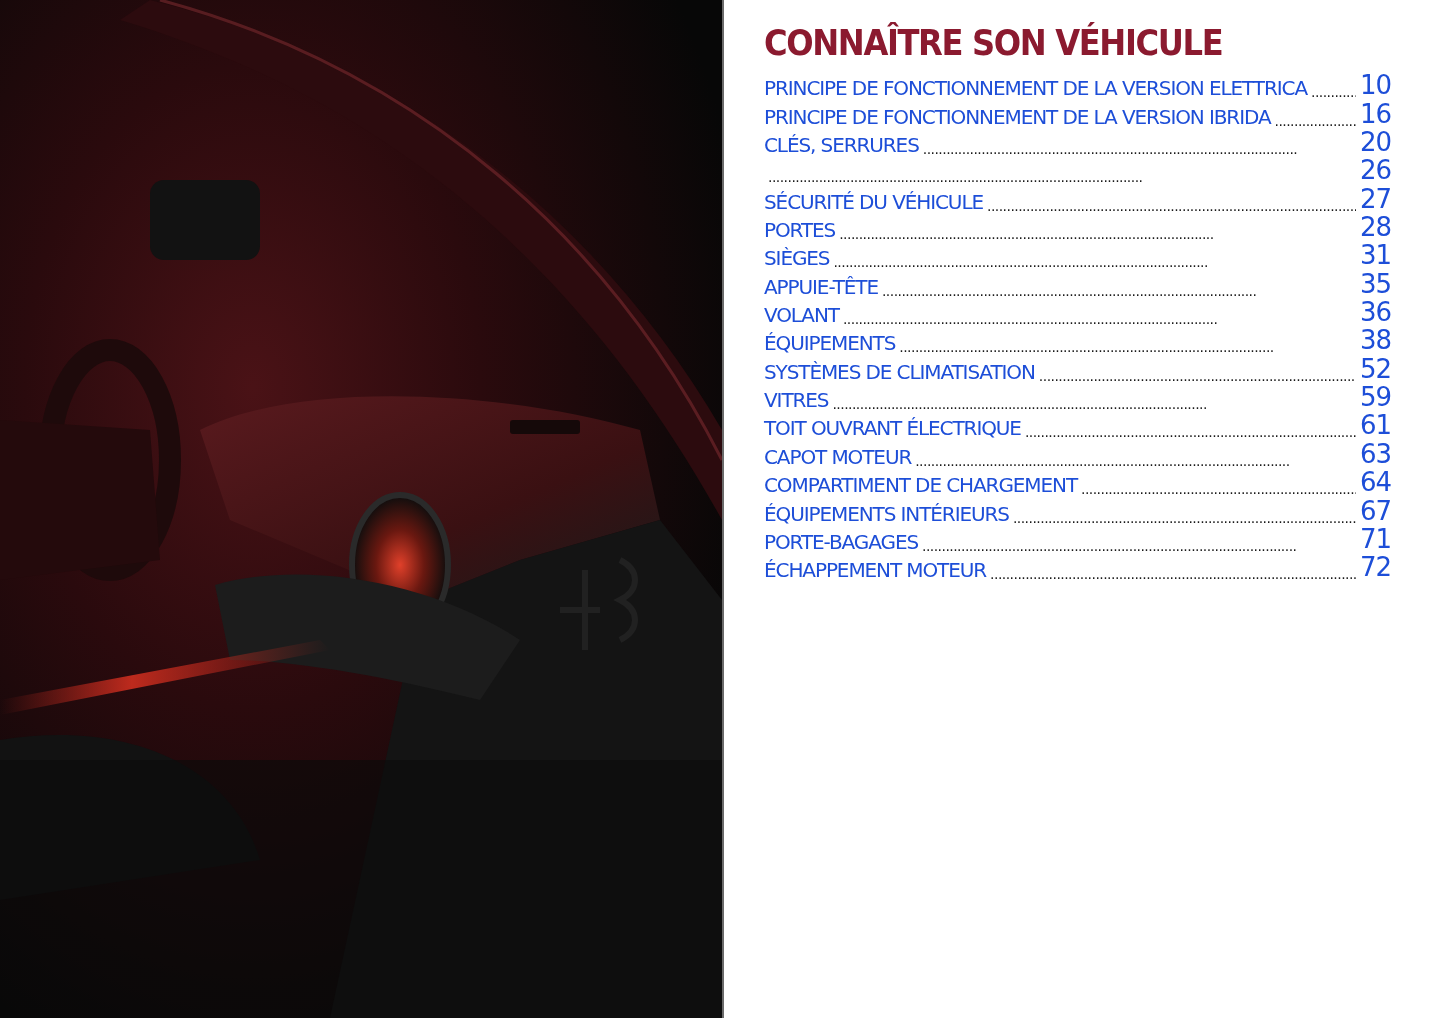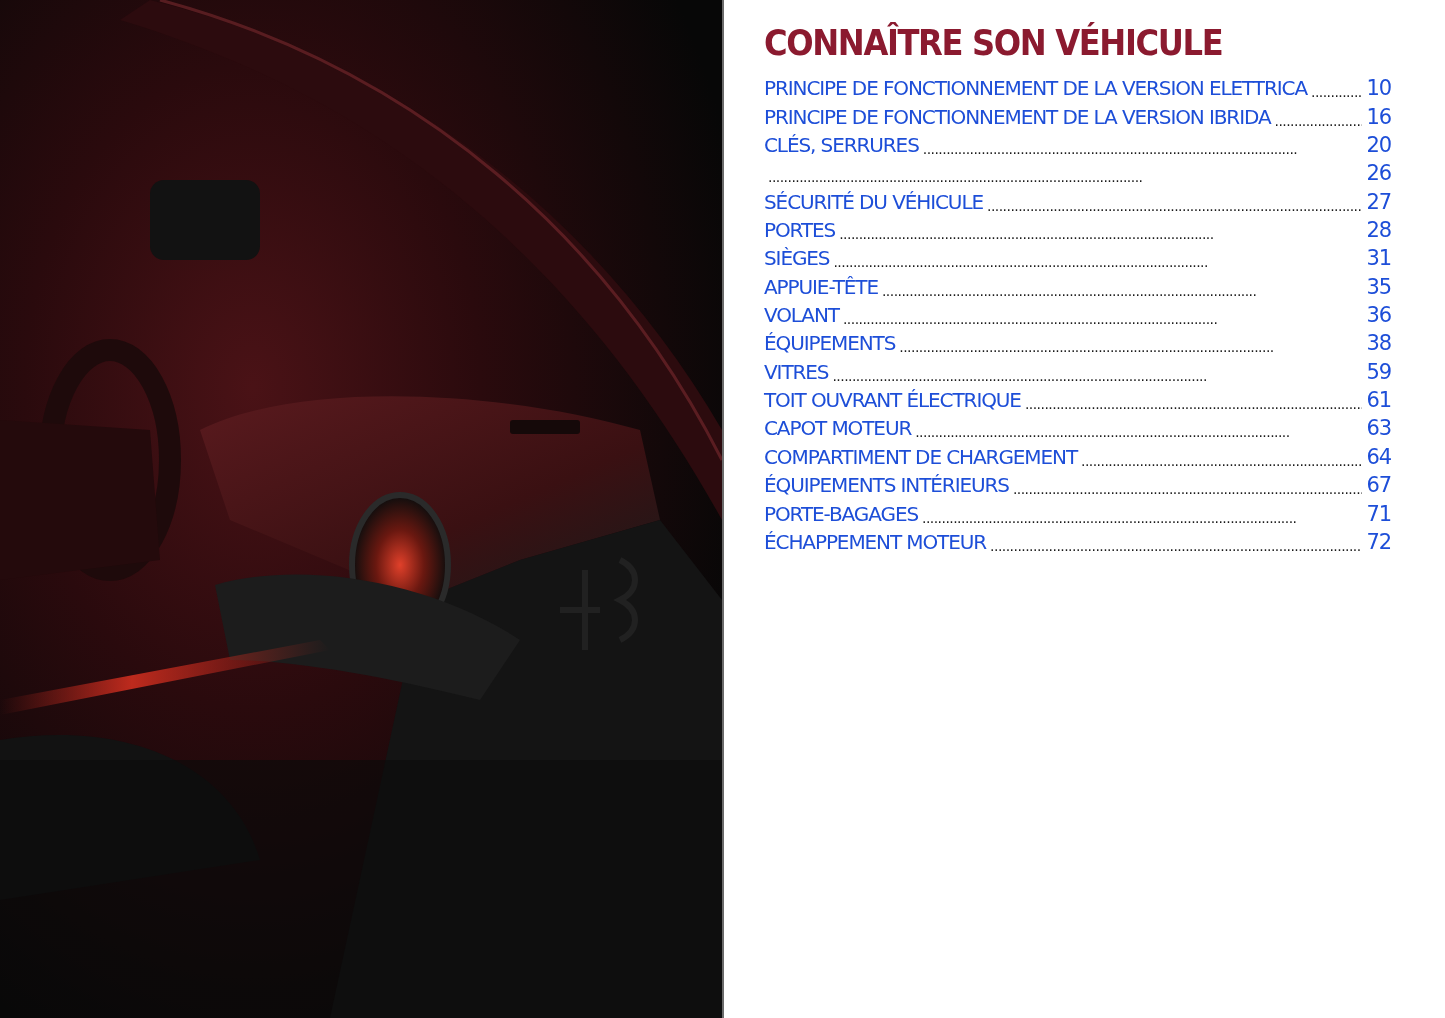--- a/index.html
+++ b/index.html
@@ -7,21 +7,21 @@
   .photo { position:absolute; left:0; top:0; width:722px; height:1018px; background:#0a0a0a; overflow:hidden; }
   .photo svg { position:absolute; left:0; top:0; }
   .divider { position:absolute; left:722px; top:0; width:2px; height:1018px; background:#6b6b6b; }
   .toc { position:absolute; left:764px; top:22px; width:627px; }
   .toc-title { color:#8b1a2f; font-family:"DejaVu Sans", sans-serif; font-weight:bold; font-size:35px; letter-spacing:-1.5px; margin:0 0 8px 0; line-height:42px; transform:scaleX(0.92); transform-origin:left center; white-space:nowrap; }
   .toc-list { list-style:none; margin:0; padding:0; }
   .toc-item { display:flex; align-items:flex-end; height:28.35px; font-size:20px; color:#1d4ed8; font-family:"DejaVu Sans", sans-serif; letter-spacing:-1.1px; white-space:nowrap; }
   .toc-label { flex:0 0 auto; }
   .toc-dots { flex:1 1 auto; overflow:hidden; margin:0 4px; color:#1a1a1a; font-size:14px; letter-spacing:2.4px; }
   .toc-dots::before { content:". . . . . . . . . . . . . . . . . . . . . . . . . . . . . . . . . . . . . . . . . . . . . . . . . . . . . . . . . . . . . . . . . . . . . . . . . . . . . . . . . . . . . . . . . . . . . . . ."; letter-spacing:-2.5px; }
-  .toc-page { flex:0 0 auto; font-size:21px; }
+  .toc-page { flex:0 0 auto; font-size:26px; }
 </style>
 </head>
 <body>
 
 <div class="photo">
   <svg width="722" height="1018" viewBox="0 0 722 1018">
     <defs>
       <radialGradient id="bg" cx="0.35" cy="0.38" r="0.7">
         <stop offset="0" stop-color="#4a1216"></stop>
         <stop offset="0.45" stop-color="#2a0a0d"></stop>
@@ -126,20 +126,25 @@
         <span class="toc-label">VOLANT</span>
         <span class="toc-dots"></span>
         <span class="toc-page">36</span>
       </li>
     <li class="toc-item">
         <span class="toc-label">ÉQUIPEMENTS</span>
         <span class="toc-dots"></span>
         <span class="toc-page">38</span>
       </li>
     <li class="toc-item">
+        <span class="toc-label">SYSTÈMES DE CLIMATISATION</span>
+        <span class="toc-dots"></span>
+        <span class="toc-page">52</span>
+      </li>
+    <li class="toc-item">
         <span class="toc-label">VITRES</span>
         <span class="toc-dots"></span>
         <span class="toc-page">59</span>
       </li>
     <li class="toc-item">
         <span class="toc-label">TOIT OUVRANT ÉLECTRIQUE</span>
         <span class="toc-dots"></span>
         <span class="toc-page">61</span>
       </li>
     <li class="toc-item">

